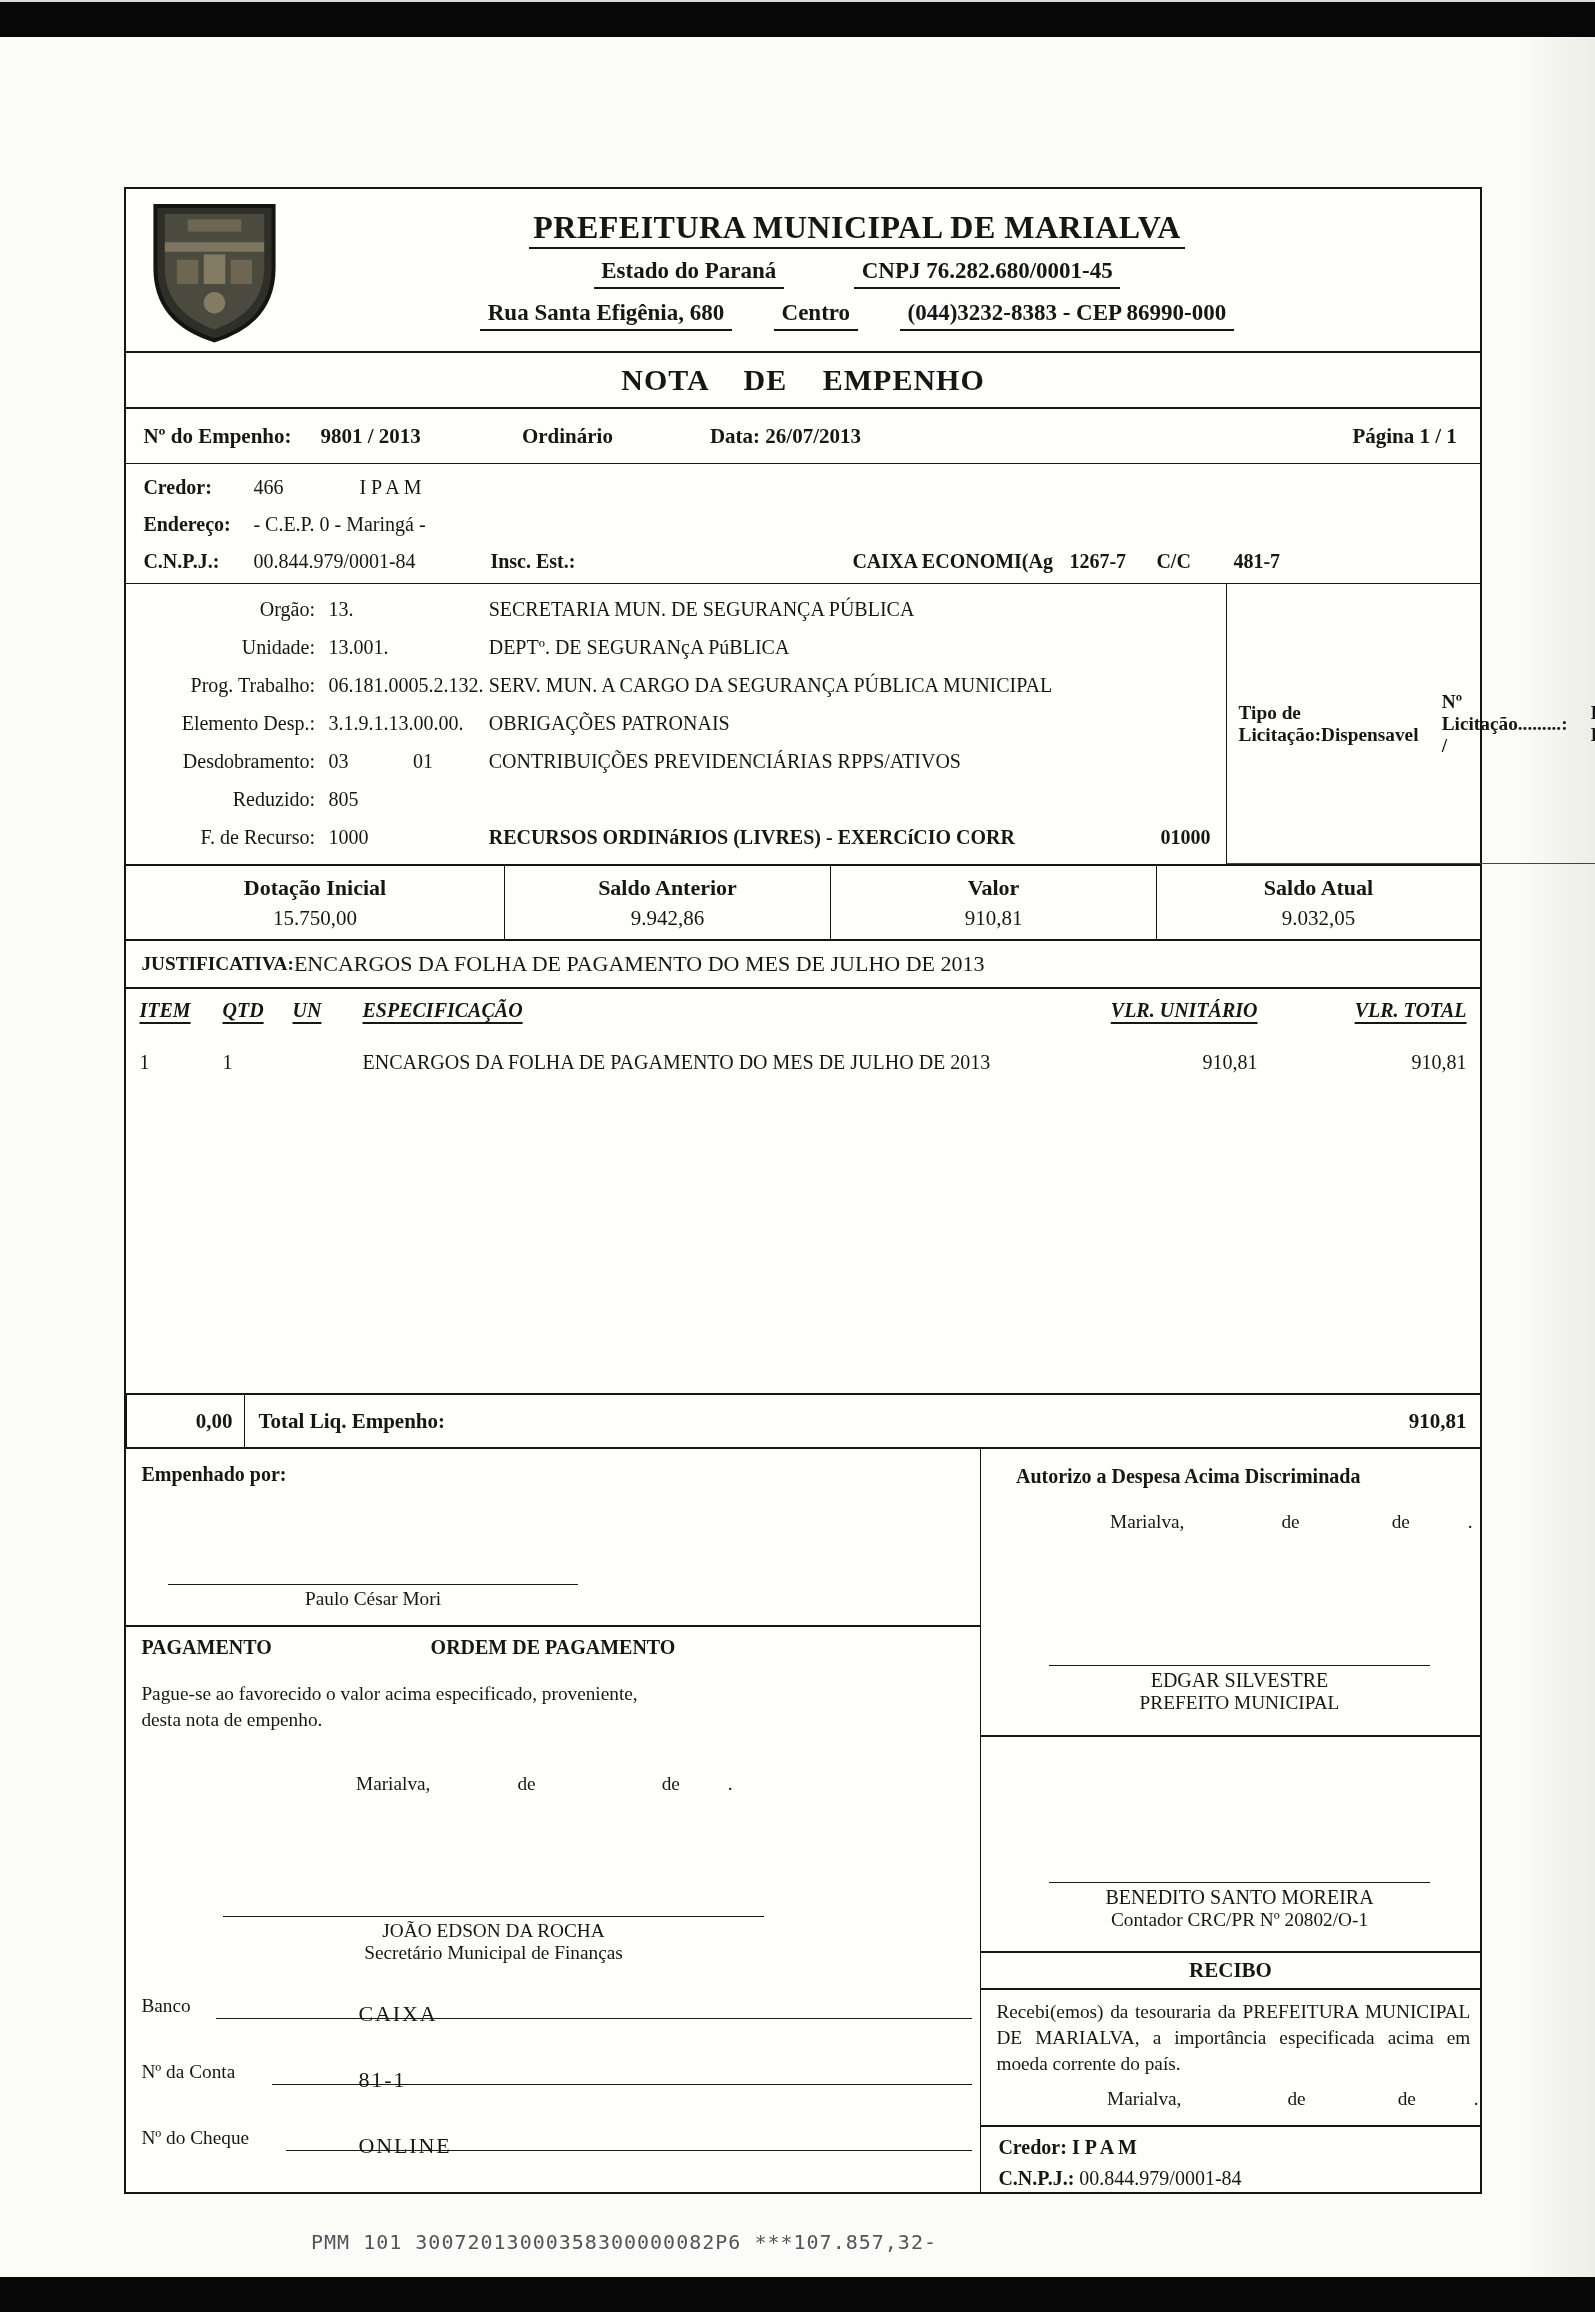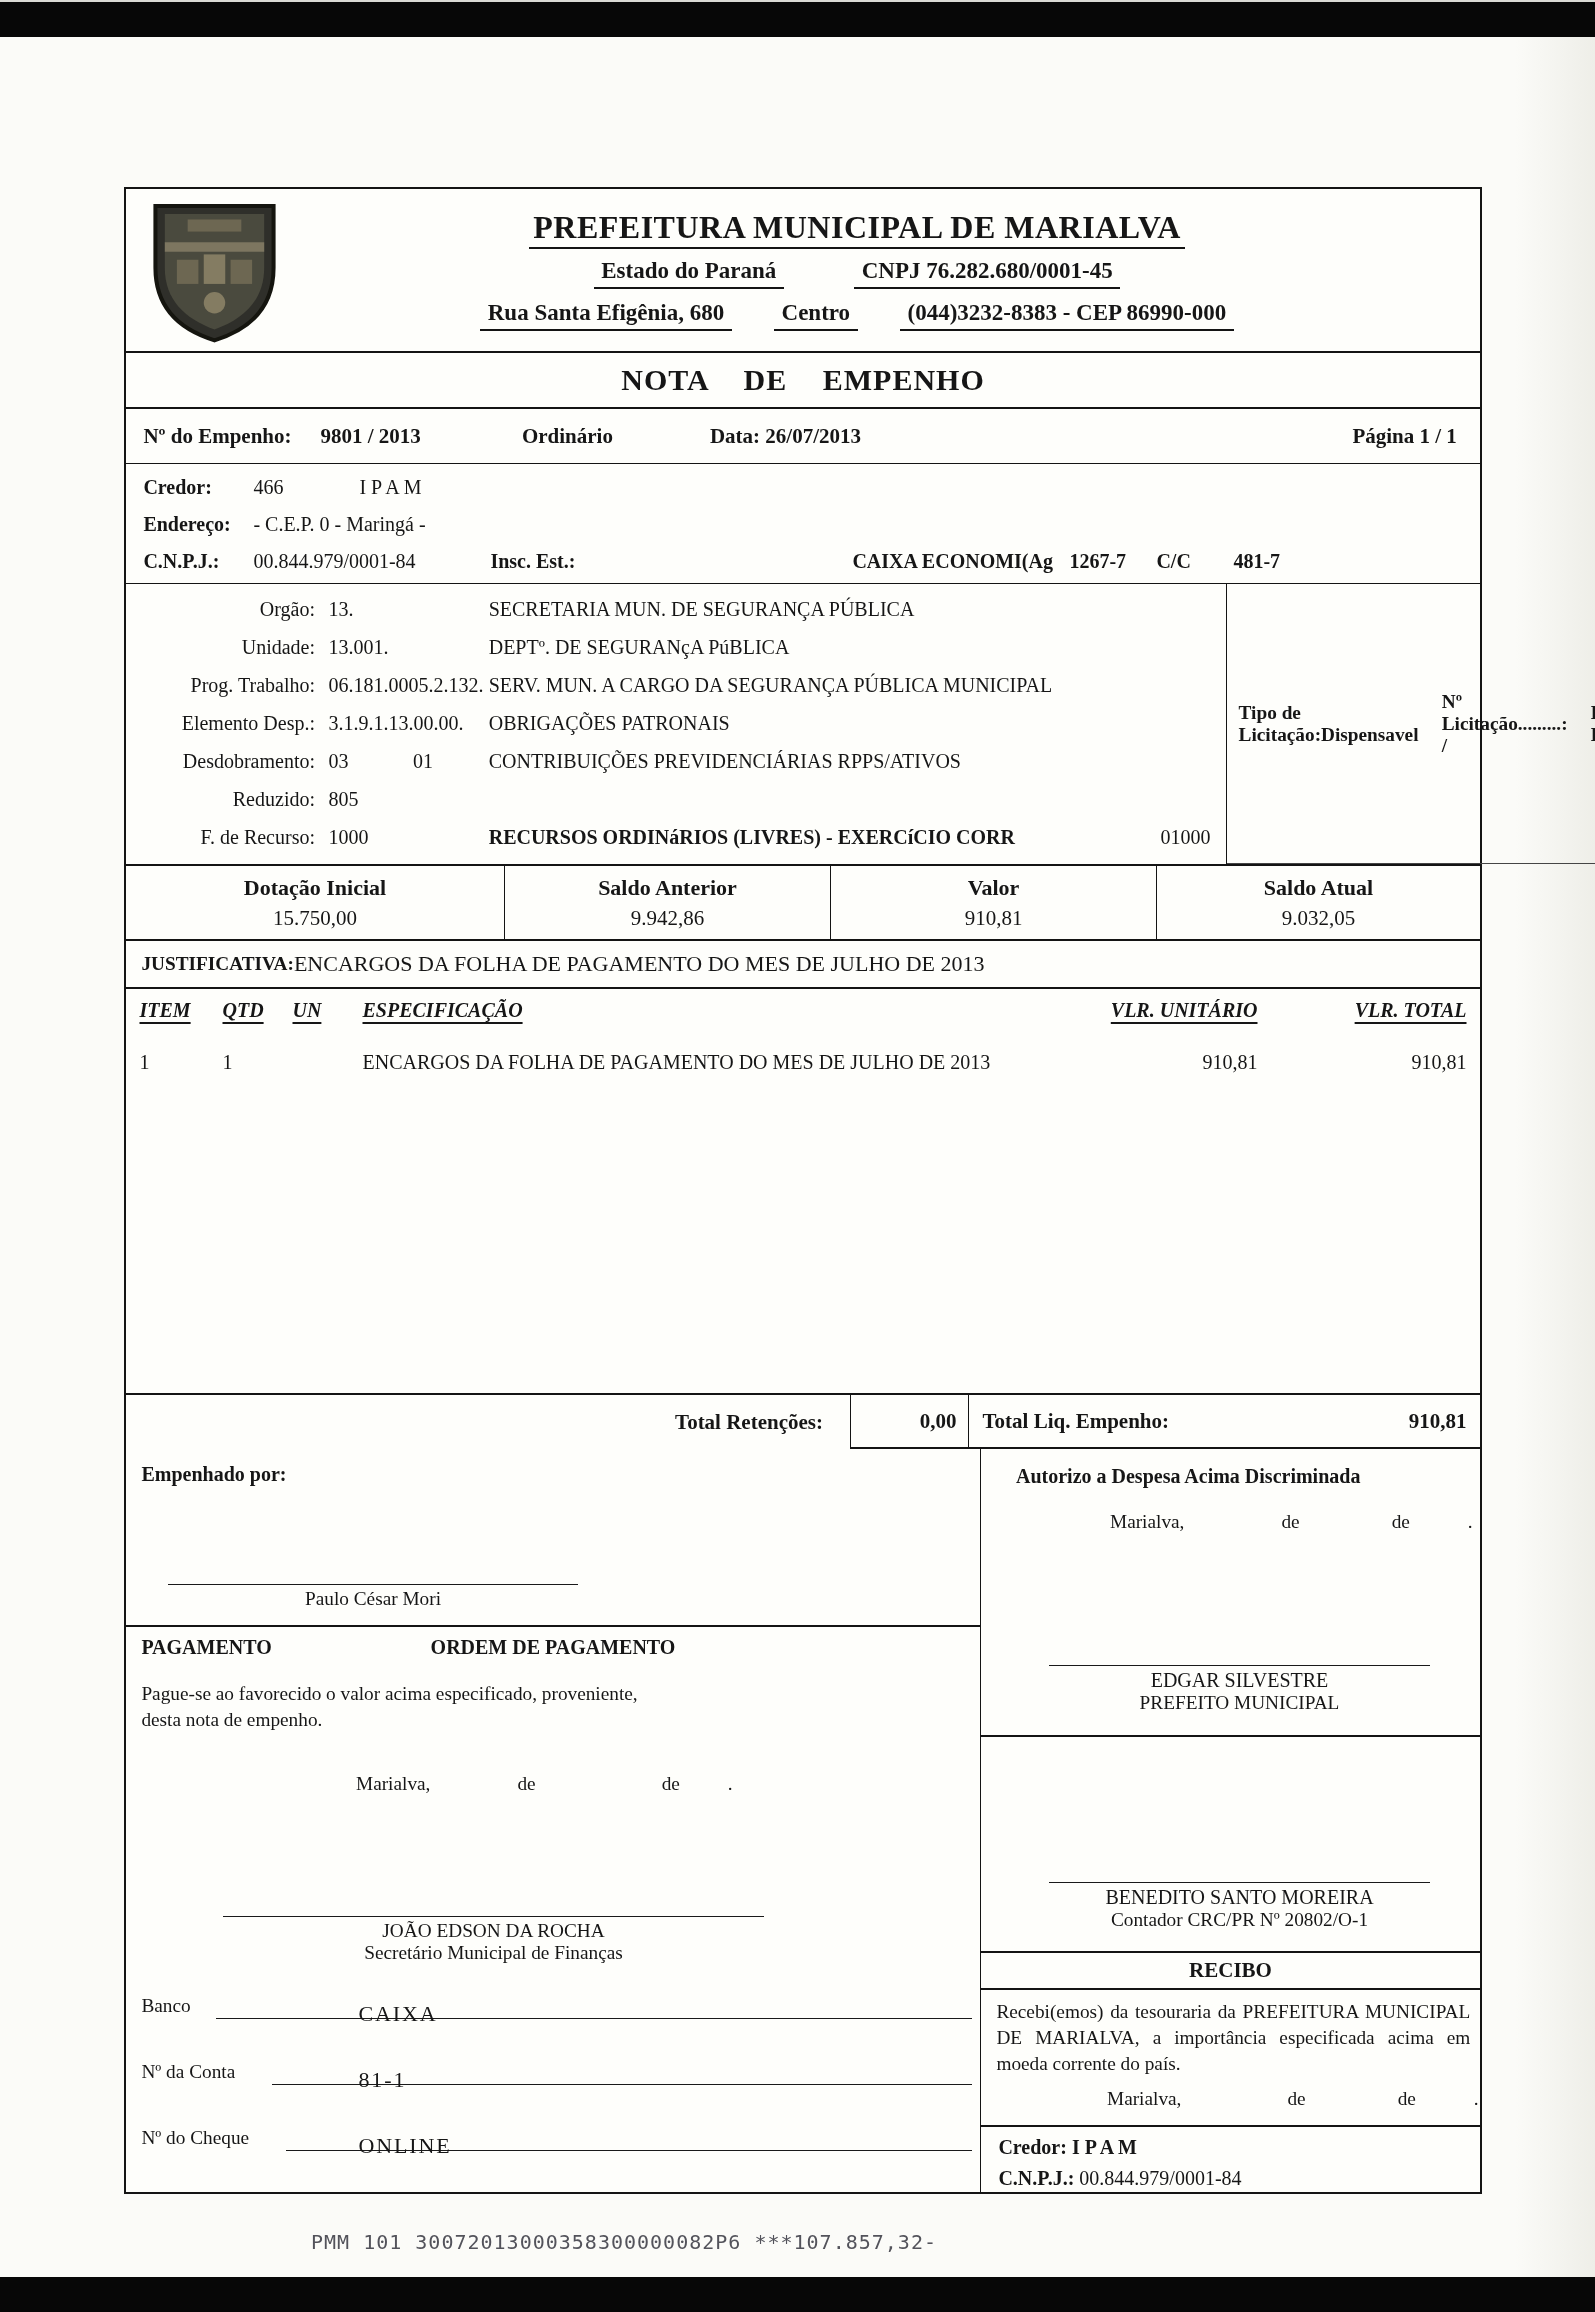--- a/index.html
+++ b/index.html
@@ -46,21 +46,21 @@
   
   .sec-orgao{border-top:1.9px solid #141414;display:flex}
   .org-left{flex:1;padding:6.8px 0 7.7px}
   .org-row{display:flex;align-items:center;height:38px;font-size:20px}
   .org-lbl{width:189px;text-align:right;font-weight:normal;flex-shrink:0}
   .org-code{width:166px;padding-left:13.5px;flex-shrink:0}
   .org-code.narrow{width:98px}
   .org-code2{width:68px;flex-shrink:0}
   .org-desc{padding-left:7.7px;white-space:nowrap}
   .org-desc.bd{font-weight:bold}
-  .org-extra{margin-left:auto;padding-right:15.4px;font-weight:normal}
+  .org-extra{margin-left:auto;padding-right:15.4px;font-weight:bold}
   .org-right{width:254px;border-left:1.9px solid #141414;display:flex;}
   .lic-cell{flex:1;border-bottom:1.9px solid #454545;display:flex;align-items:center;
     padding:3.9px 11.6px;font-weight:bold;font-size:19.3px}
   .lic-cell:last-child{border-bottom:none}
 
   
   .sec-dot{border-top:2.9px solid #141414;height:75px;display:flex;text-align:center}
   .dot-col{display:flex;flex-direction:column;justify-content:center;gap:5.8px;border-left:1.9px solid #141414}
   .dot-col:first-child{border-left:none}
   .dc1{width:378px}.dc2{width:326px}.dc3{width:326px}.dc4{flex:1}
@@ -285,21 +285,20 @@
         <span class="c-item">1</span>
         <span class="c-qtd">1</span>
         <span class="c-un"></span>
         <span class="c-esp">ENCARGOS DA FOLHA DE PAGAMENTO DO MES DE JULHO DE 2013</span>
         <span class="c-vu">910,81</span>
         <span class="c-vt">910,81</span>
       </div>
     </div>
 
     <div class="sec-tot">
-      <div class="tot-left">Total Retenções:</div>
       <div class="tot-box">
         <div class="tot-val">0,00</div>
         <div class="tot-liq-lbl">Total Liq. Empenho:</div>
         <div class="tot-liq-val">910,81</div>
       </div>
     </div>
 
     <div class="sec-bottom">
 
       <div class="bot-left">

